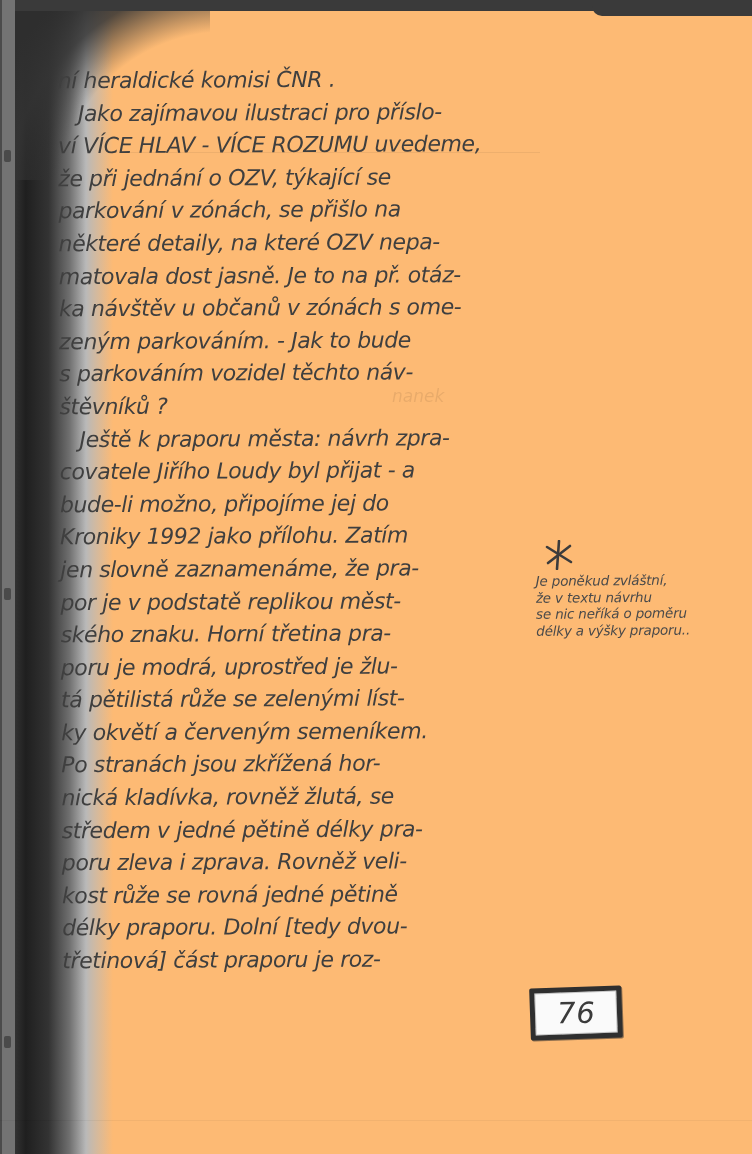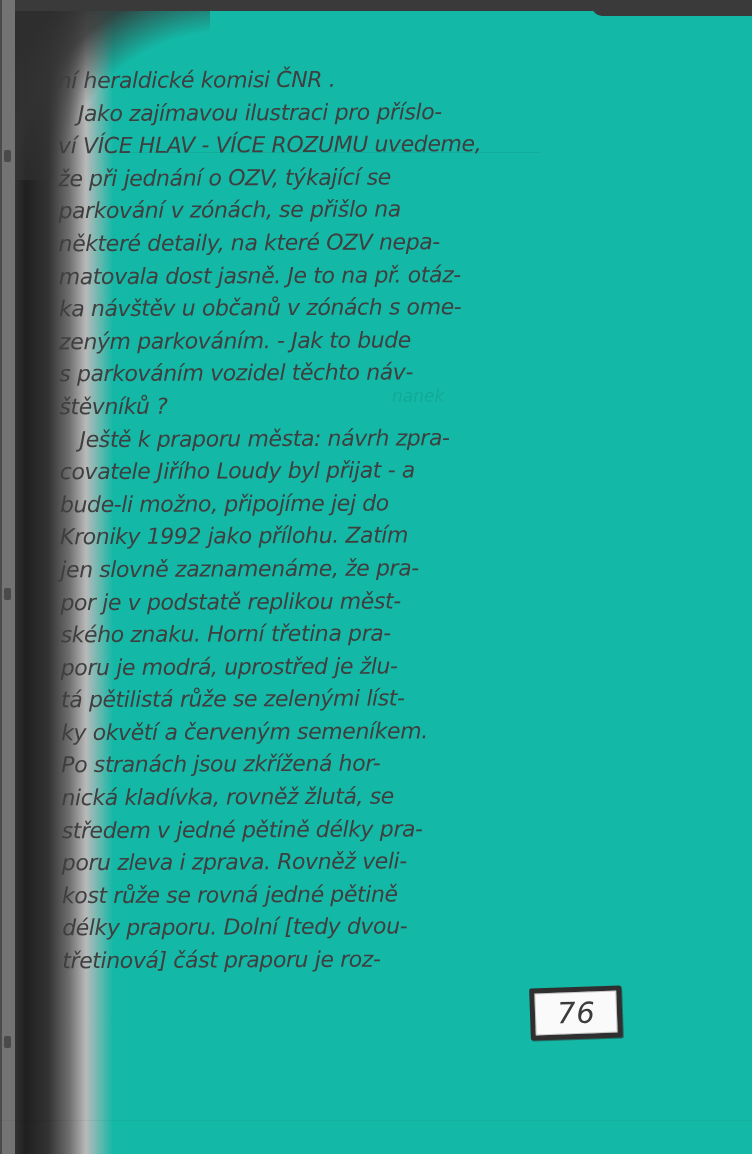--- a/index.html
+++ b/index.html
@@ -1,19 +1,19 @@
 <!DOCTYPE html>
 <html><head>
 <meta charset="utf-8">
 <style>
   html,body{margin:0;padding:0;background:#222;}
   .scan{
     position:relative;
     width:752px;height:1154px;
-    background:#14b8a6;
+    background:#fdba74;
     overflow:hidden;
     font-family:"DejaVu Sans",sans-serif;
   }
   
   .top-bar{position:absolute;top:0;left:0;right:0;height:11px;background:#3a3a3a;}
   .top-bar-right{position:absolute;top:0;right:0;width:160px;height:16px;background:#3a3a3a;border-bottom-left-radius:10px;}
   .left-strip{position:absolute;top:0;left:0;bottom:0;width:13px;background:#737373;border-left:2px solid #4b4b4b;}
   .binding-shadow{
     position:absolute;top:0;left:9px;bottom:0;width:104px;
     background:linear-gradient(to right,
@@ -116,18 +116,31 @@
     <div class="line">ky okvětí a červeným semeníkem.</div>
     <div class="line">Po stranách jsou zkřížená  hor-</div>
     <div class="line">nická kladívka, rovněž žlutá, se</div>
     <div class="line">středem v jedné pětině délky pra-</div>
     <div class="line">poru zleva i zprava. Rovněž veli-</div>
     <div class="line">kost růže se rovná jedné pětině</div>
     <div class="line">délky praporu. Dolní [tedy dvou-</div>
     <div class="line">třetinová] část praporu je roz-</div>
   </div>
 
+  <div class="margin-note">
+    <svg class="asterisk" viewBox="0 0 30 30">
+      <line x1="15" y1="1" x2="13" y2="29"></line>
+      <line x1="3" y1="7" x2="27" y2="22"></line>
+      <line x1="26" y1="6" x2="4" y2="23"></line>
+    </svg>
+    <div class="note-lines">
+      <div>Je poněkud zvláštní,</div>
+      <div>že v textu návrhu</div>
+      <div>se nic neříká o poměru</div>
+      <div>délky a výšky praporu..</div>
+    </div>
+  </div>
 
   <div class="page-box">
     <span class="page-num">76</span>
   </div>
 
 </div>
 
 </body></html>

